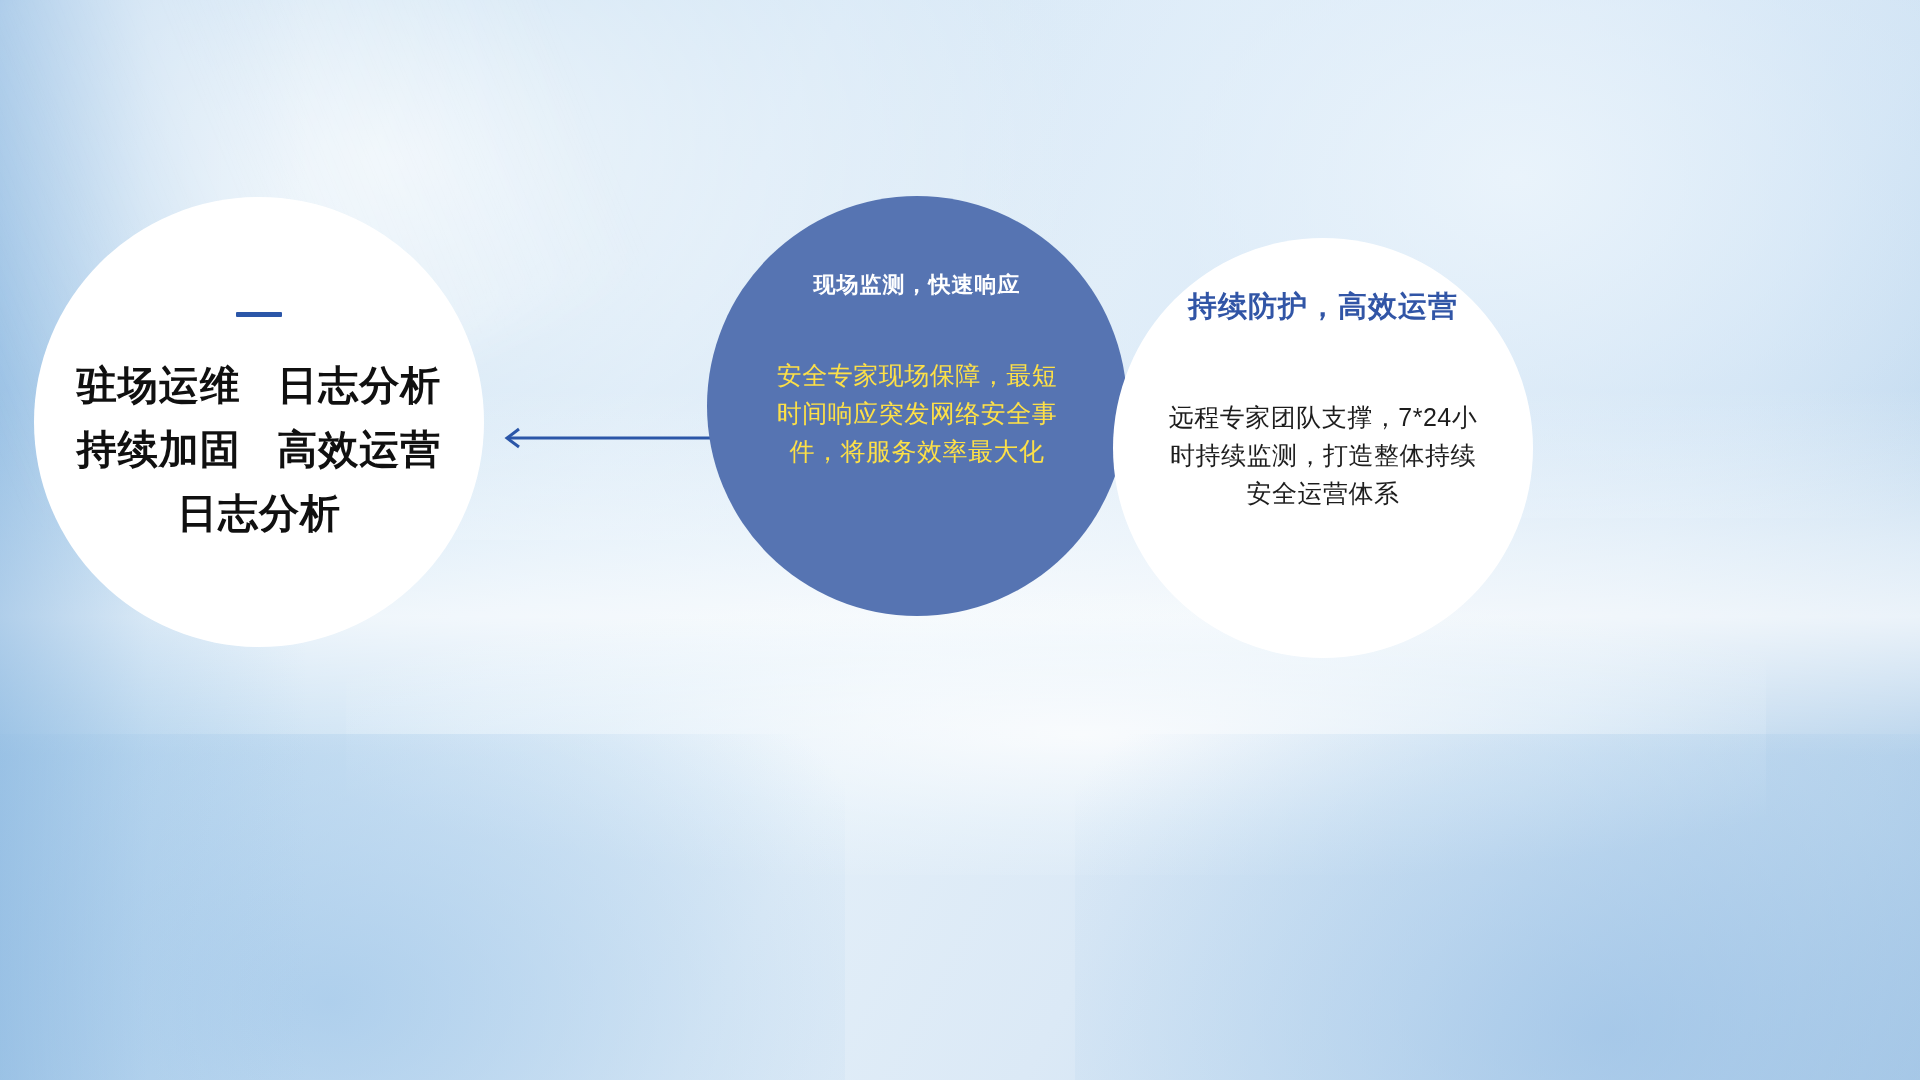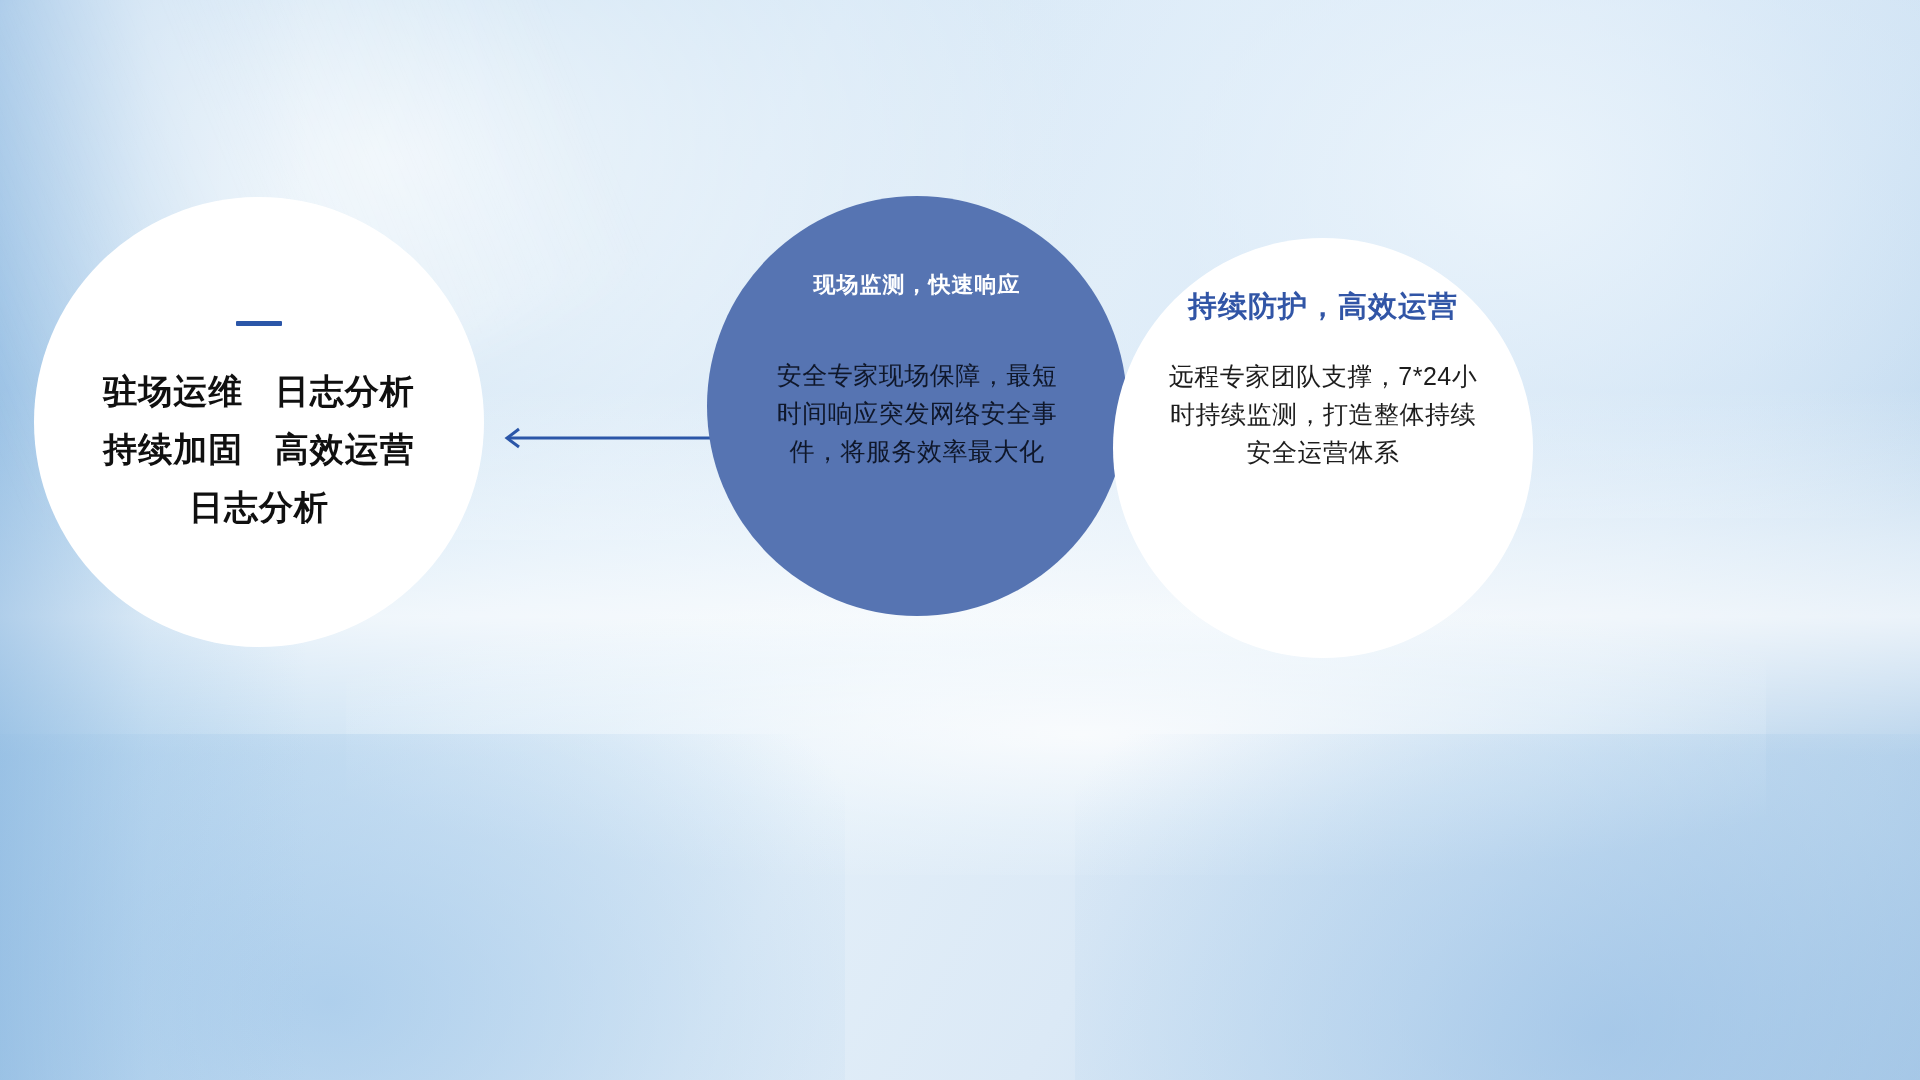--- a/index.html
+++ b/index.html
@@ -75,55 +75,56 @@
     background:#2b56a8;
     border-radius:1px;
     margin-bottom:48px;
   }
   #circle-left .lines {
     display:flex; flex-direction:column;
     align-items:center; gap:24px;
     width:100%;
   }
   #circle-left .line {
-    font-size:34px; font-weight:bold;
+    font-size:40px; font-weight:bold;
     color:#101010; letter-spacing:1px;
     white-space:pre; line-height:1;
   }
 
   #circle-mid {
     left:707px; top:196px;
     width:420px; height:420px;
     background:#5674b2;
     display:flex; flex-direction:column;
     align-items:center;
     padding:78px 34px 0 34px;
     z-index:3;
   }
   #circle-mid .title {
     font-size:22px; font-weight:bold;
     color:#ffffff; letter-spacing:1px;
     line-height:1; white-space:nowrap;
   }
   #circle-mid .body {
     margin-top:60px;
-    font-size:25px; color:#0f172a;
+    font-size:25px; color:#fde047;
     line-height:1.52; text-align:center;
     letter-spacing:.5px;
     max-width:300px;
   }
 
   #circle-right {
     left:1113px; top:238px;
     width:420px; height:420px;
     background:#ffffff;
     display:flex; flex-direction:column;
     align-items:center;
     padding:54px 30px 0 30px;
     z-index:4;
+    gap:41px;
   }
   #circle-right .title {
     font-size:29px; font-weight:bold;
     color:#3155a6; letter-spacing:1px;
     line-height:1; white-space:nowrap;
   }
   #circle-right .body {
     margin-top:36px;
     font-size:25px; color:#1d1d1d;
     line-height:1.52; text-align:center;

